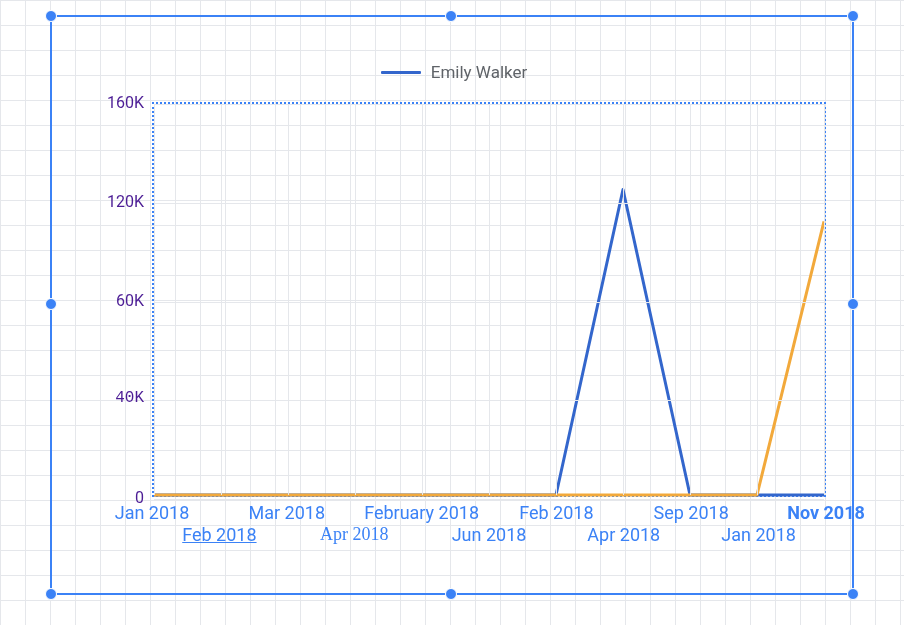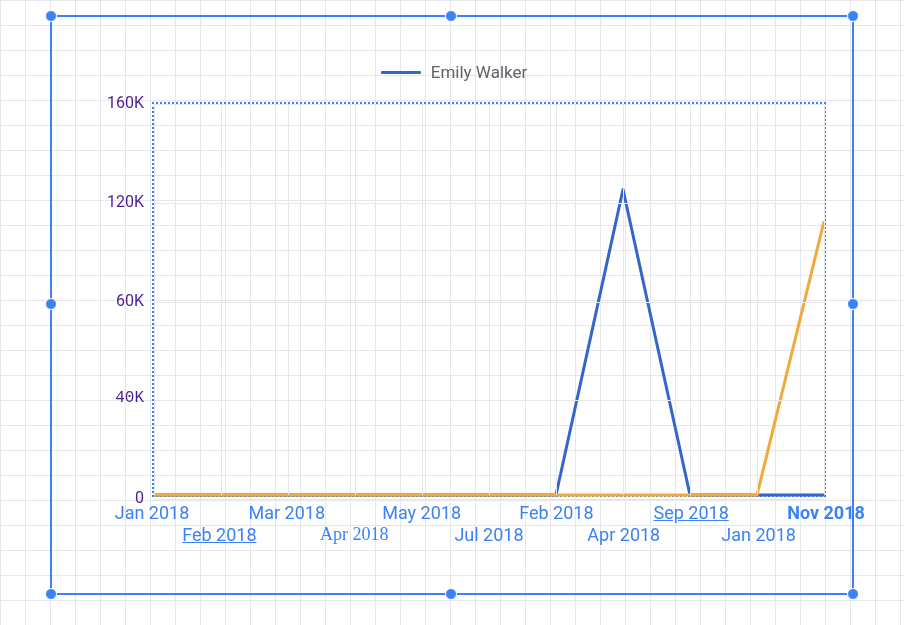--- a/index.html
+++ b/index.html
@@ -174,25 +174,25 @@
           <div class="grid-v" style="left: 80%;"></div>
           <div class="grid-v" style="left: 90%;"></div>
           <div class="grid-v" style="left: 100%;"></div>
         </div>
       <div id="y-ticks-container"></div>
       <div class="x-labels" id="x-labels">
           <div class="x-tick" style="left: 0%;">Jan 2018</div>
           <div class="x-tick row2" style="left: 10%; text-decoration: underline;">Feb 2018</div>
           <div class="x-tick" style="left: 20%;">Mar 2018</div>
           <div class="x-tick row2" style="left: 30%; font-family: Liberation Serif, serif;">Apr 2018</div>
-          <div class="x-tick" style="left: 40%;">May 2018</div>
-          <div class="x-tick row2" style="left: 50%;">Jul 2018</div>
+          <div class="x-tick" style="left: 40%;">February 2018</div>
+          <div class="x-tick row2" style="left: 50%;">Jun 2018</div>
           <div class="x-tick" style="left: 60%;">Feb 2018</div>
           <div class="x-tick row2" style="left: 70%;">Apr 2018</div>
-          <div class="x-tick" style="left: 80%; text-decoration: underline;">Sep 2018</div>
+          <div class="x-tick" style="left: 80%;">Sep 2018</div>
           <div class="x-tick row2" style="left: 90%;">Jan 2018</div>
           <div class="x-tick" style="left: 100%; font-weight: bold;">Nov 2018</div>
         </div>
     <div class="y-tick" style="top: 400px;">0</div>
         <div class="y-tick" style="top: 301.25px; font-family: Liberation Mono, monospace;">40K</div>
         <div class="y-tick" style="top: 202.5px;">60K</div>
         <div class="y-tick" style="top: 103.75px;">120K</div>
         <div class="y-tick" style="top: 5px;">160K</div>
       </div>
   </div>

